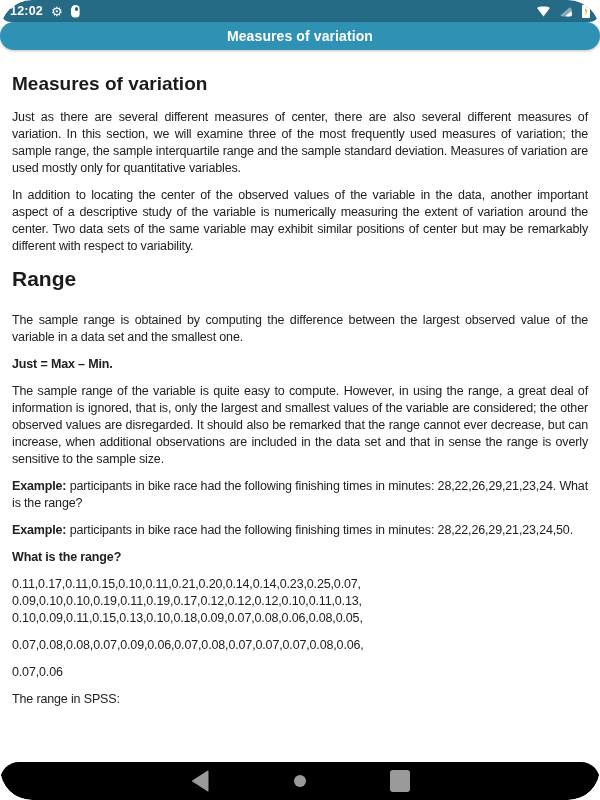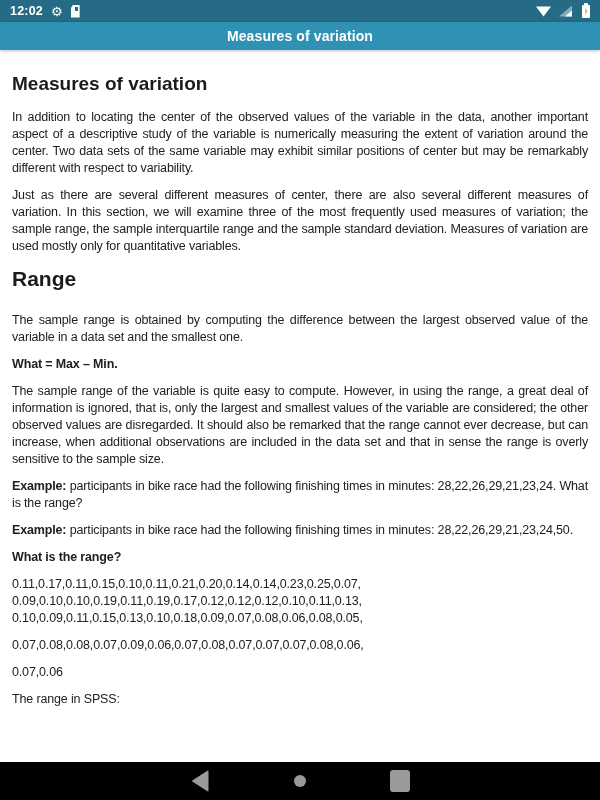--- a/index.html
+++ b/index.html
@@ -1,15 +1,15 @@
 <!DOCTYPE html>
 <html><head>
 <meta charset="utf-8">
 <style>
-  * { margin:0; padding:0; box-sizing:border-box; }
+  * { margin:0; padding:0; box-sizing:border-box;border-radius:32px; }
   html,body { width:600px; height:800px; }
   body {
     font-family:"Liberation Sans","DejaVu Sans",sans-serif;
     background:#ffffff; overflow:hidden; position:relative;
   }
   .screen { position:absolute; inset:0; width:600px; height:800px; overflow:hidden; background:#fff; }
 
   
   .status-bar{
     position:absolute; top:0; left:0; right:0; height:22px;
@@ -96,27 +96,27 @@
       </span>
   </header>
 
   <div class="app-bar">
     <span class="app-bar-title">Measures of variation</span>
   </div>
 
   <main class="content">
     <h1>Measures of variation</h1>
 
+    <p>Just as there are several different measures of center, there are also several different measures of variation. In this section, we will examine three of the most frequently used measures of variation; the sample range, the sample interquartile range and the sample standard deviation. Measures of variation are used mostly only for quantitative variables.</p>
     <p>In addition to locating the center of the observed values of the variable in the data, another important aspect of a descriptive study of the variable is numerically measuring the extent of variation around the center. Two data sets of the same variable may exhibit similar positions of center but may be remarkably different with respect to variability.</p>
-    <p>Just as there are several different measures of center, there are also several different measures of variation. In this section, we will examine three of the most frequently used measures of variation; the sample range, the sample interquartile range and the sample standard deviation. Measures of variation are used mostly only for quantitative variables.</p>
 
     <h2>Range</h2>
 
     <p>The sample range is obtained by computing the difference between the largest observed value of the variable in a data set and the smallest one.</p>
-    <p class="bold">What = Max – Min.</p>
+    <p class="bold">Just = Max – Min.</p>
     <p>The sample range of the variable is quite easy to compute. However, in using the range, a great deal of information is ignored, that is, only the largest and smallest values of the variable are considered; the other observed values are disregarded. It should also be remarked that the range cannot ever decrease, but can increase, when additional observations are included in the data set and that in sense the range is overly sensitive to the sample size.</p>
 
     <p><span class="lead">Example:</span><span> participants in bike race had the following finishing times in minutes: 28,22,26,29,21,23,24. What is the range?</span></p>
 
     <p><span class="lead">Example:</span><span> participants in bike race had the following finishing times in minutes: 28,22,26,29,21,23,24,50.</span></p>
 
     <p class="bold">What is the range?</p>
 
 
     <p class="prewrap">0.11,0.17,0.11,0.15,0.10,0.11,0.21,0.20,0.14,0.14,0.23,0.25,0.07,

